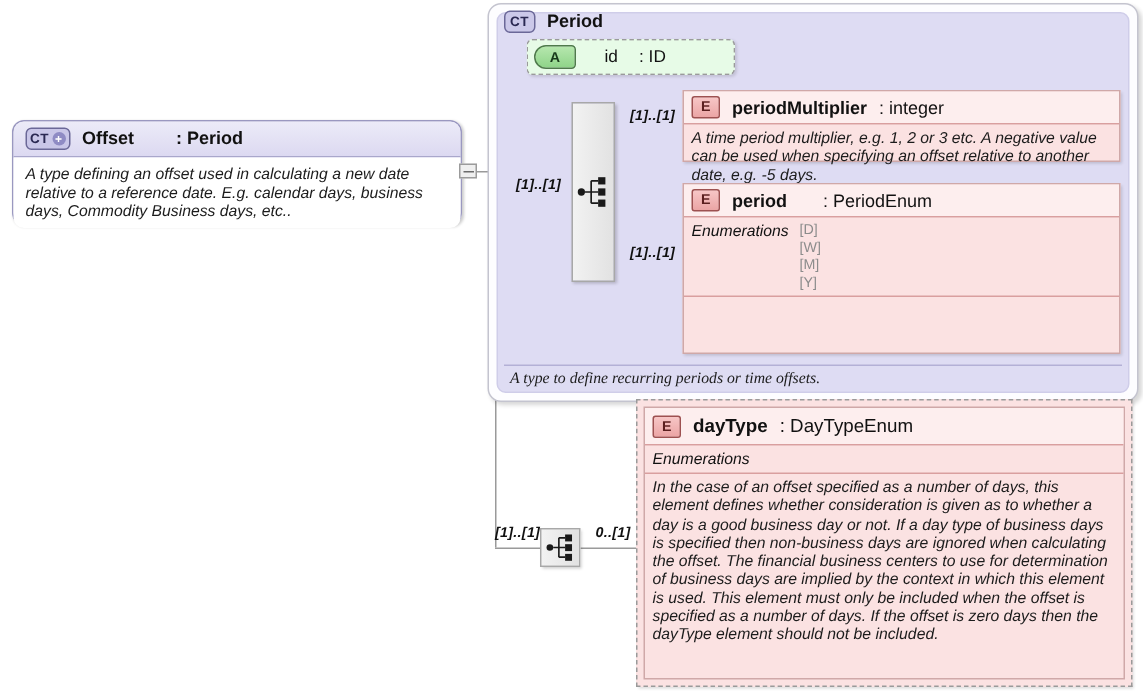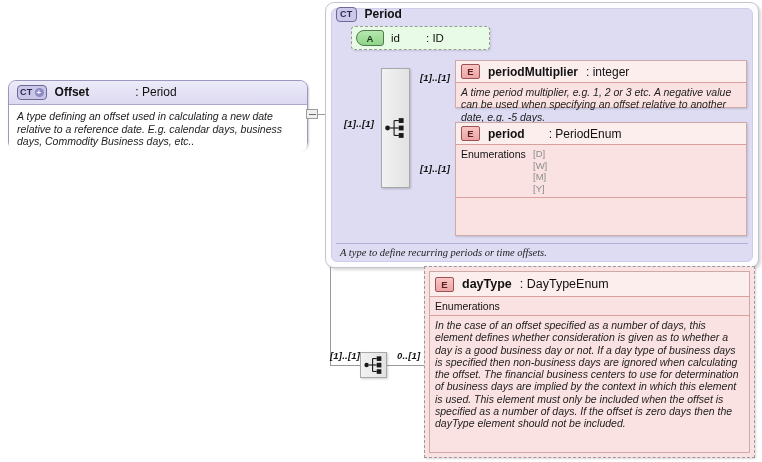--- a/index.html
+++ b/index.html
@@ -97,21 +97,21 @@
   .badge-a{
     margin-left:4px;
     width:28px;height:16px;
     background:linear-gradient(to bottom,#b6e7ae,#8fd489);
     border:1px solid #4f7a4c;
     border-radius:8px 3px 3px 8px;
     color:#17391a;font-size:9.5px;font-weight:bold;
     display:flex;align-items:center;justify-content:center;
     box-sizing:border-box;
   }
-  #attr-id .a-nm{font-size:11.5px;color:#111;margin-left:7px;}
+  #attr-id .a-nm{font-size:11.5px;color:#111;margin-left:19px;}
   #attr-id .a-ty{font-size:11.5px;color:#111;position:absolute;left:74px;text-align:right;}
 
   
   .ebox{
     background:#fbe2e2;
     border:1px solid #cfa8a8;
     box-sizing:border-box;
     box-shadow:1px 1px 2px rgba(0,0,0,.15);
   }
   .ehead{
@@ -127,21 +127,21 @@
     color:#5b1f1f;font-size:9.5px;font-weight:bold;
     display:flex;align-items:center;justify-content:center;
     box-sizing:border-box;
   }
   .edoc{
     font-style:italic;font-size:10.5px;line-height:12.3px;color:#1c1c1c;
     padding:3px 5px 3px 5px;
   }
   .enum-row{display:flex;padding:3px 5px 3px 5px;}
   .enum-lbl{
-    font-size:10.5px;color:#111;width:72px;flex:none;
+    font-style:italic;font-size:10.5px;color:#111;width:72px;flex:none;
   }
   .enum-vals{font-size:9.5px;line-height:11.6px;color:#8c8c8c;}
   .sepline{height:1px;background:#d99f9f;margin:0;}
 
   #el-periodMultiplier{left:455px;top:60px;width:292px;height:48px;}
   #el-period{left:455px;top:122px;width:292px;height:114px;}
   #el-dayType{
     left:424px;top:266px;width:331px;height:192px;
     border:1px dashed #9a9a9a;background:#fbe2e2;
     box-sizing:border-box;padding:4px;
@@ -217,21 +217,21 @@
 
 <div class="abs ln lnh" style="left:387px;top:365px;width:37px;"></div>
 
 <div class="abs" id="offset-box">
   <div id="offset-head">
     <span class="badge-ct">
       <span>CT</span>
         <span class="plus">+</span>
     </span>
     <span class="nm">Offset</span>
-    <span class="ty" style="margin-left:38px;">: Period</span>
+    <span class="ty" style="margin-left:20px;font-weight:bold;">: Period</span>
   </div>
   <div id="offset-body">A type defining an offset used in calculating a new date relative to a reference date. E.g. calendar days, business days, Commodity Business days, etc..</div>
 </div>
 
 <div class="abs" id="offset-toggle">
   <span class="minus"></span>
 </div>
 
 <div class="abs" id="period-container"></div>
 <div class="abs" id="period-inner"></div>

